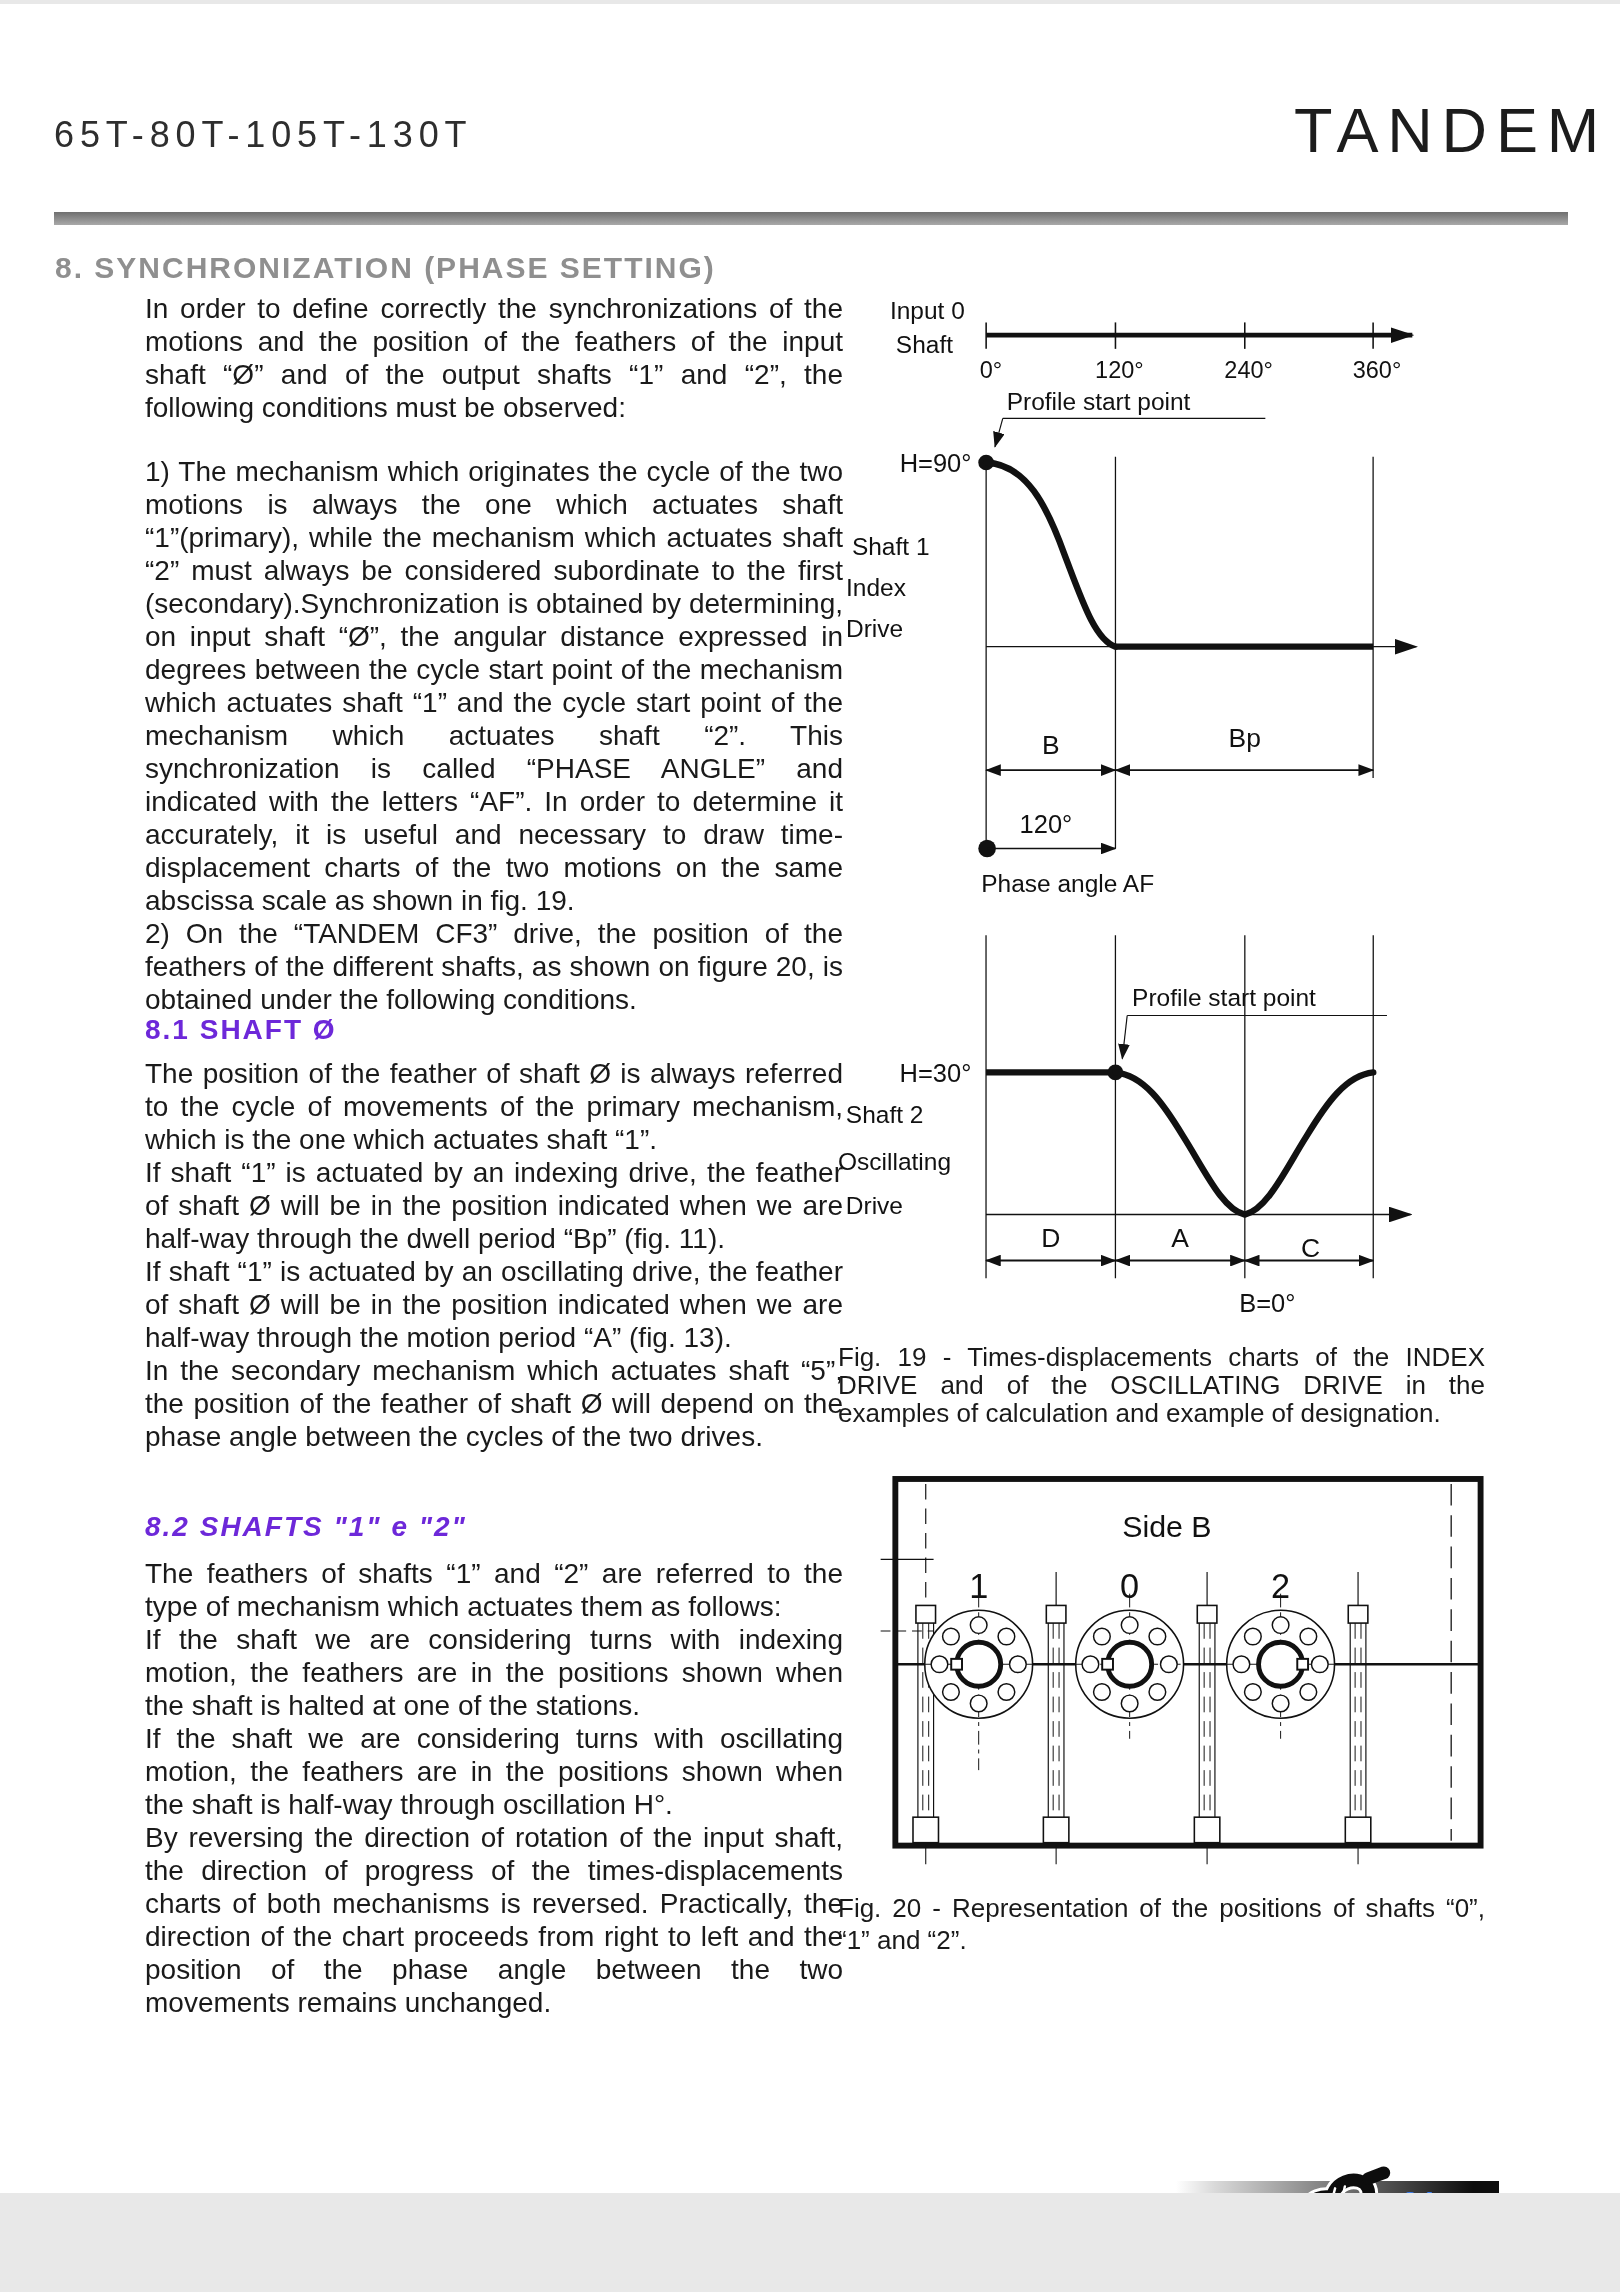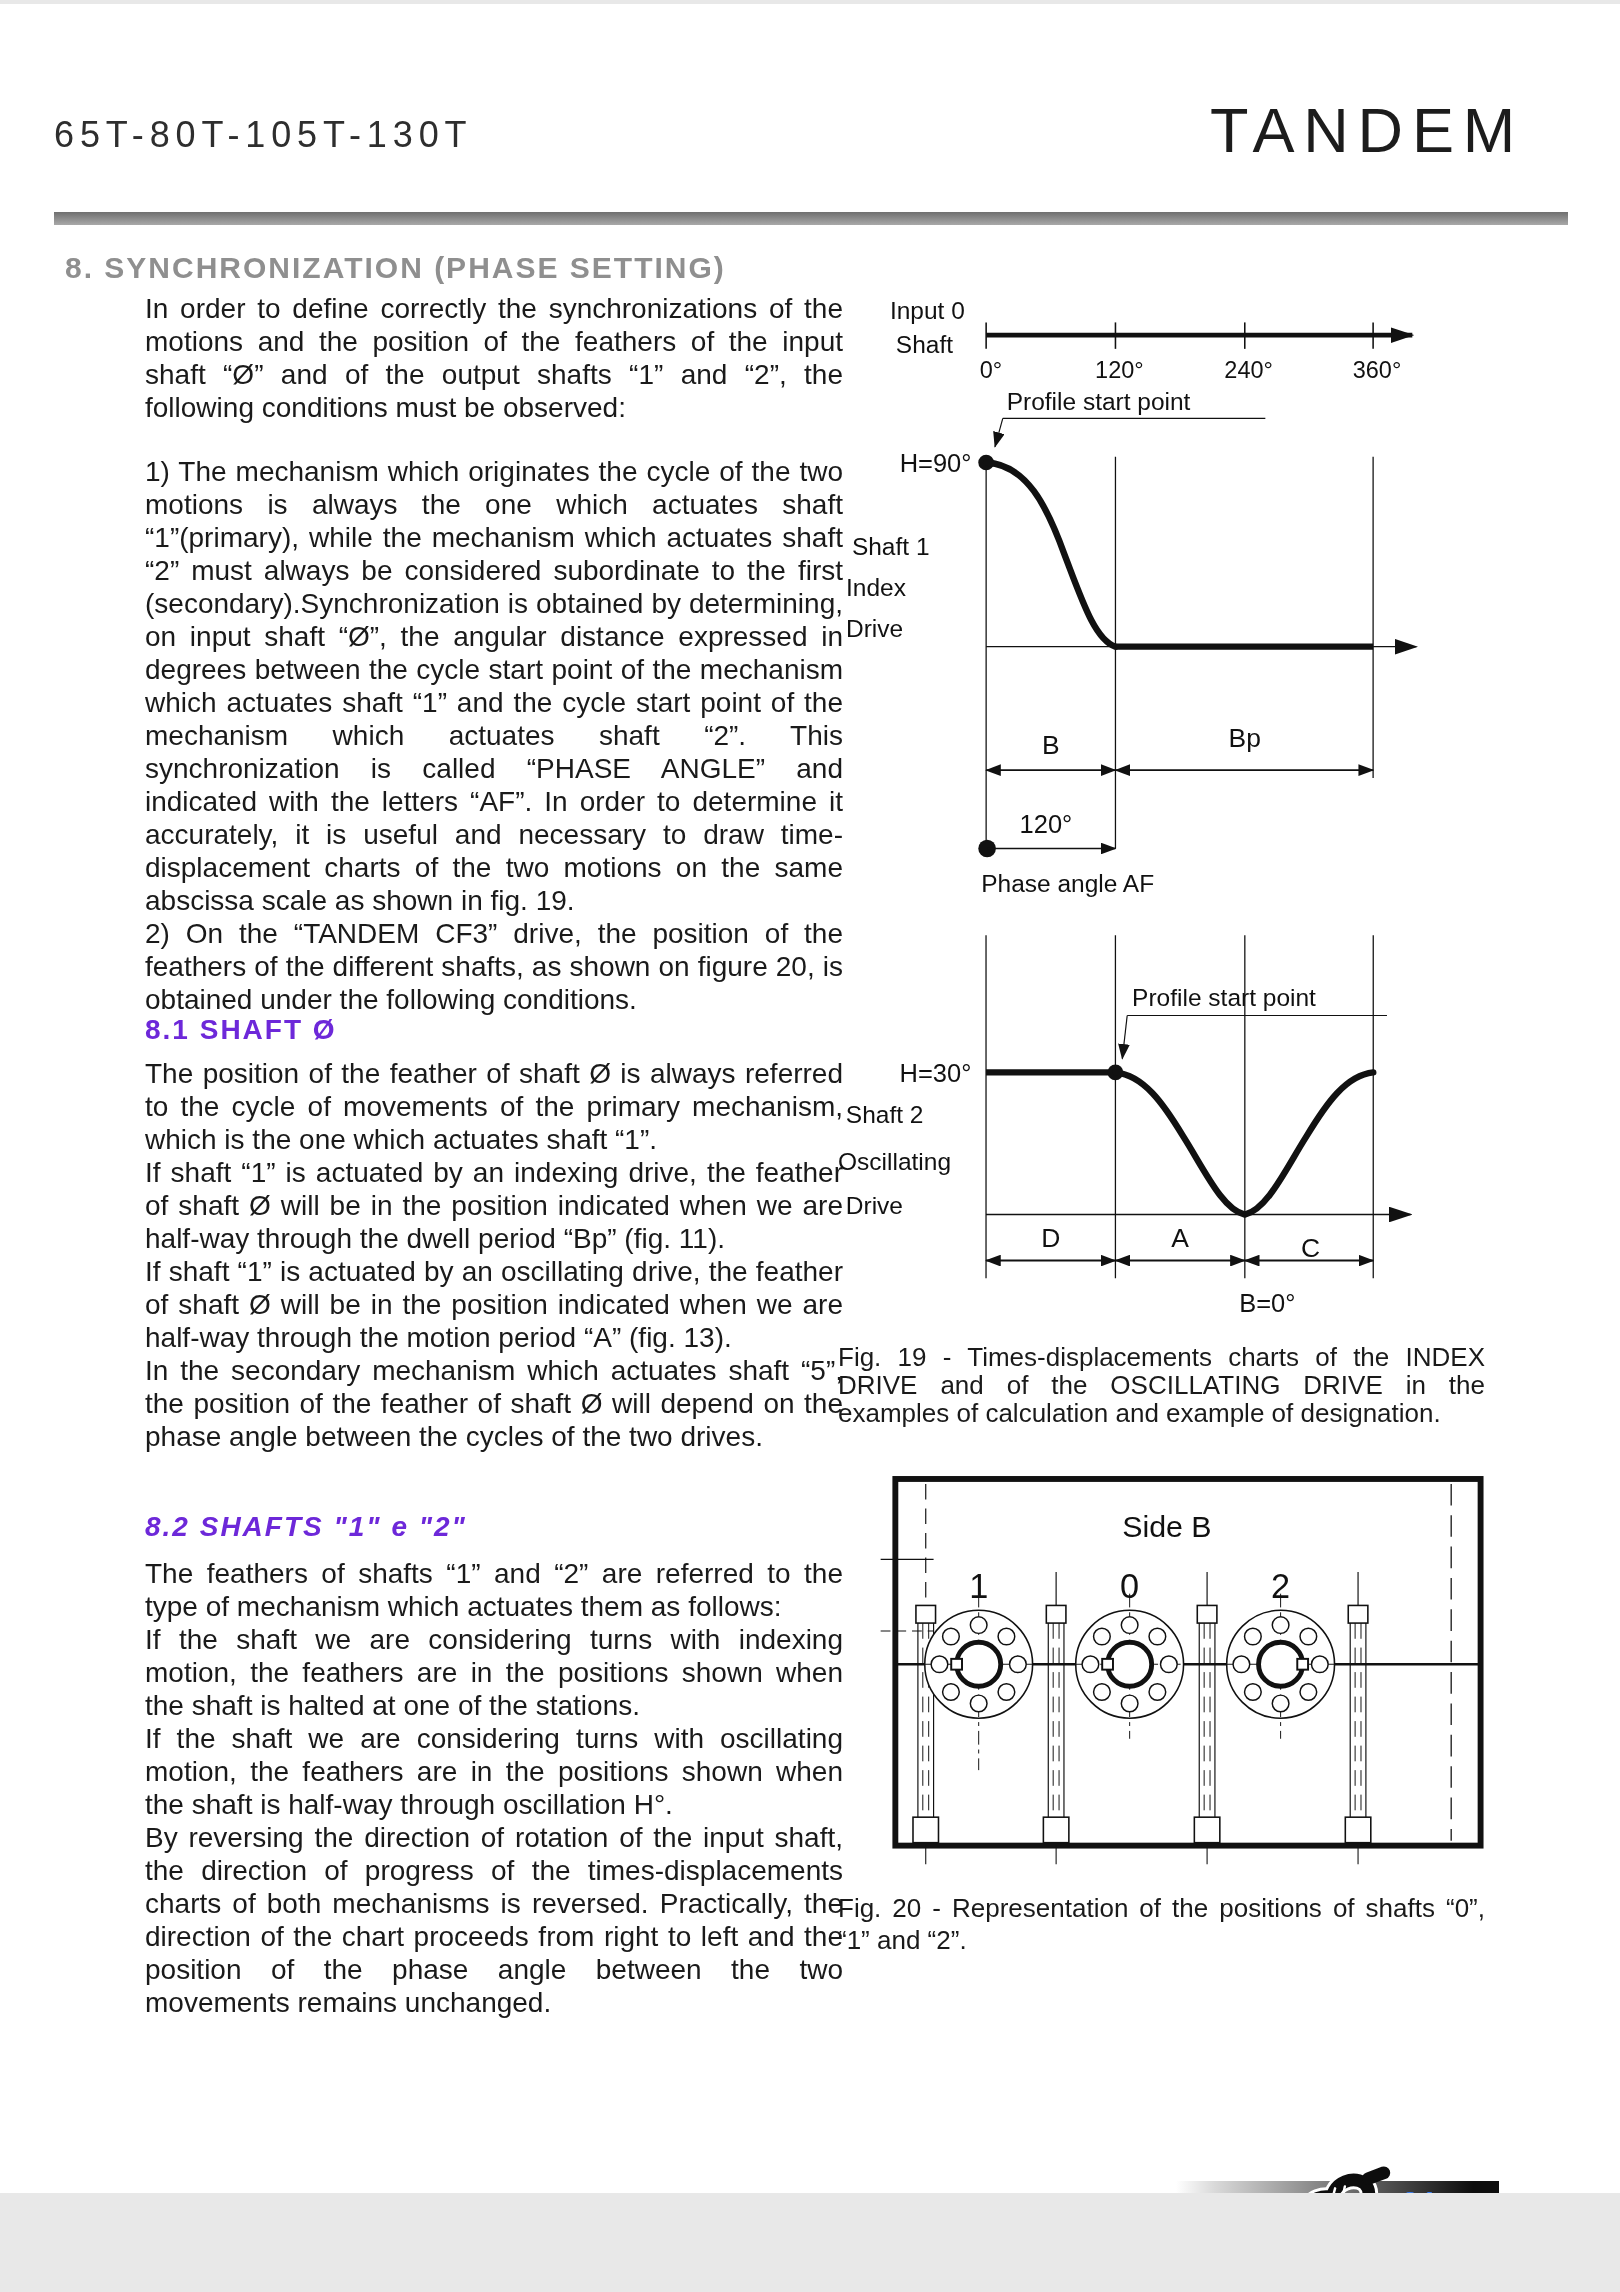--- a/index.html
+++ b/index.html
@@ -20,24 +20,24 @@
   svg text{font-family:"Liberation Sans",sans-serif;fill:#111;}
   .footer-bar{width:323px;height:46px;background:linear-gradient(to right,#ffffff 0%,#d9d9d9 12%,#6a6a6a 55%,#0d0d0d 92%);}
   .page-num{font-size:29px;font-weight:bold;color:#3b82f6;letter-spacing:2.9px;}
 </style>
 </head>
 <body>
 
 <div class="page">
 
   <div class="abs model-code" style="left:54px;top:110px;">65T-80T-105T-130T</div>
-  <div class="abs brand" style="left:936px;top:90px;width:588px;">TANDEM</div>
+  <div class="abs brand" style="left:1020px;top:90px;width:588px;">TANDEM</div>
   <div class="abs header-bar" style="left:54px;top:208px;width:1514px;"></div>
 
-  <div class="abs sec-title" style="left:65px;top:247px;text-align:center;">8. SYNCHRONIZATION (PHASE SETTING)</div>
+  <div class="abs sec-title" style="left:55px;top:247px;text-align:center;">8. SYNCHRONIZATION (PHASE SETTING)</div>
 
   <div class="abs body-col" style="left:145px;top:288px;">
     <p>In order to define correctly the synchronizations of the motions and the position of the feathers of the input shaft “Ø” and of the output shafts “1” and “2”, the following conditions must be observed:</p>
   </div>
 
   <div class="abs body-col" style="left:145px;top:451px;">
     <p>1) The mechanism which originates the cycle of the two motions is always the one which actuates shaft “1”(primary), while the mechanism which actuates shaft “2” must always be considered subordinate to the first (secondary).Synchronization is obtained by determining, on input shaft “Ø”, the angular distance expressed in degrees between the cycle start point of the mechanism which actuates shaft “1” and the cycle start point of the mechanism which actuates shaft “2”. This synchronization is called “PHASE ANGLE” and indicated with the letters “AF”. In order to determine it accurately, it is useful and necessary to draw time-displacement charts of the two motions on the same abscissa scale as shown in fig. 19.</p>
     <p>2) On the “TANDEM CF3” drive, the position of the feathers of the different shafts, as shown on figure 20, is obtained under the following conditions.</p>
   </div>
 

